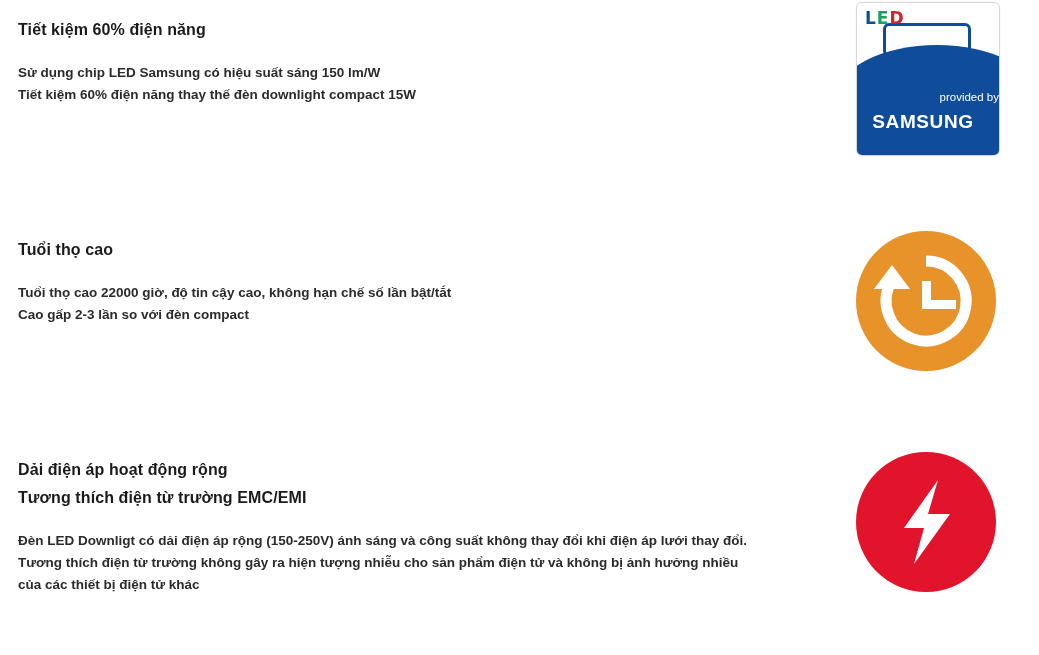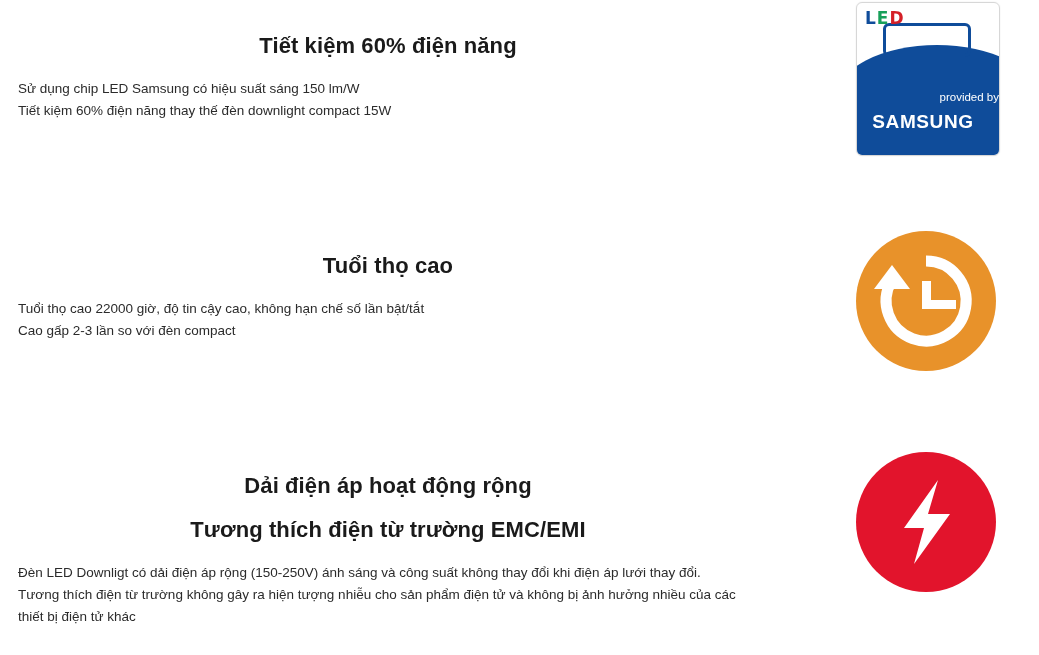--- a/index.html
+++ b/index.html
@@ -24,35 +24,35 @@
     position: absolute;
     left: 0;
     width: 1039px;
   }
   .feature-text {
     position: absolute;
     left: 18px;
     width: 740px;
   }
   .feature-title {
-    font-size: 22px;
+    font-size: 16px;
     font-weight: bold;
     color: #1a1a1a;
     line-height: 28px;
-    margin: 16px;
+    margin: 0;
     letter-spacing: 0.1px;
-    text-align: center;
   }
   .feature-body {
     margin-top: 18px;
   }
   .feature-line {
     font-size: 13.5px;
     line-height: 22px;
     color: #2b2b2b;
+    font-weight: bold;
   }
   
   .feature-icon {
     position: absolute;
     left: 856px;
   }
 
   
   .samsung-badge {
     width: 142px;

